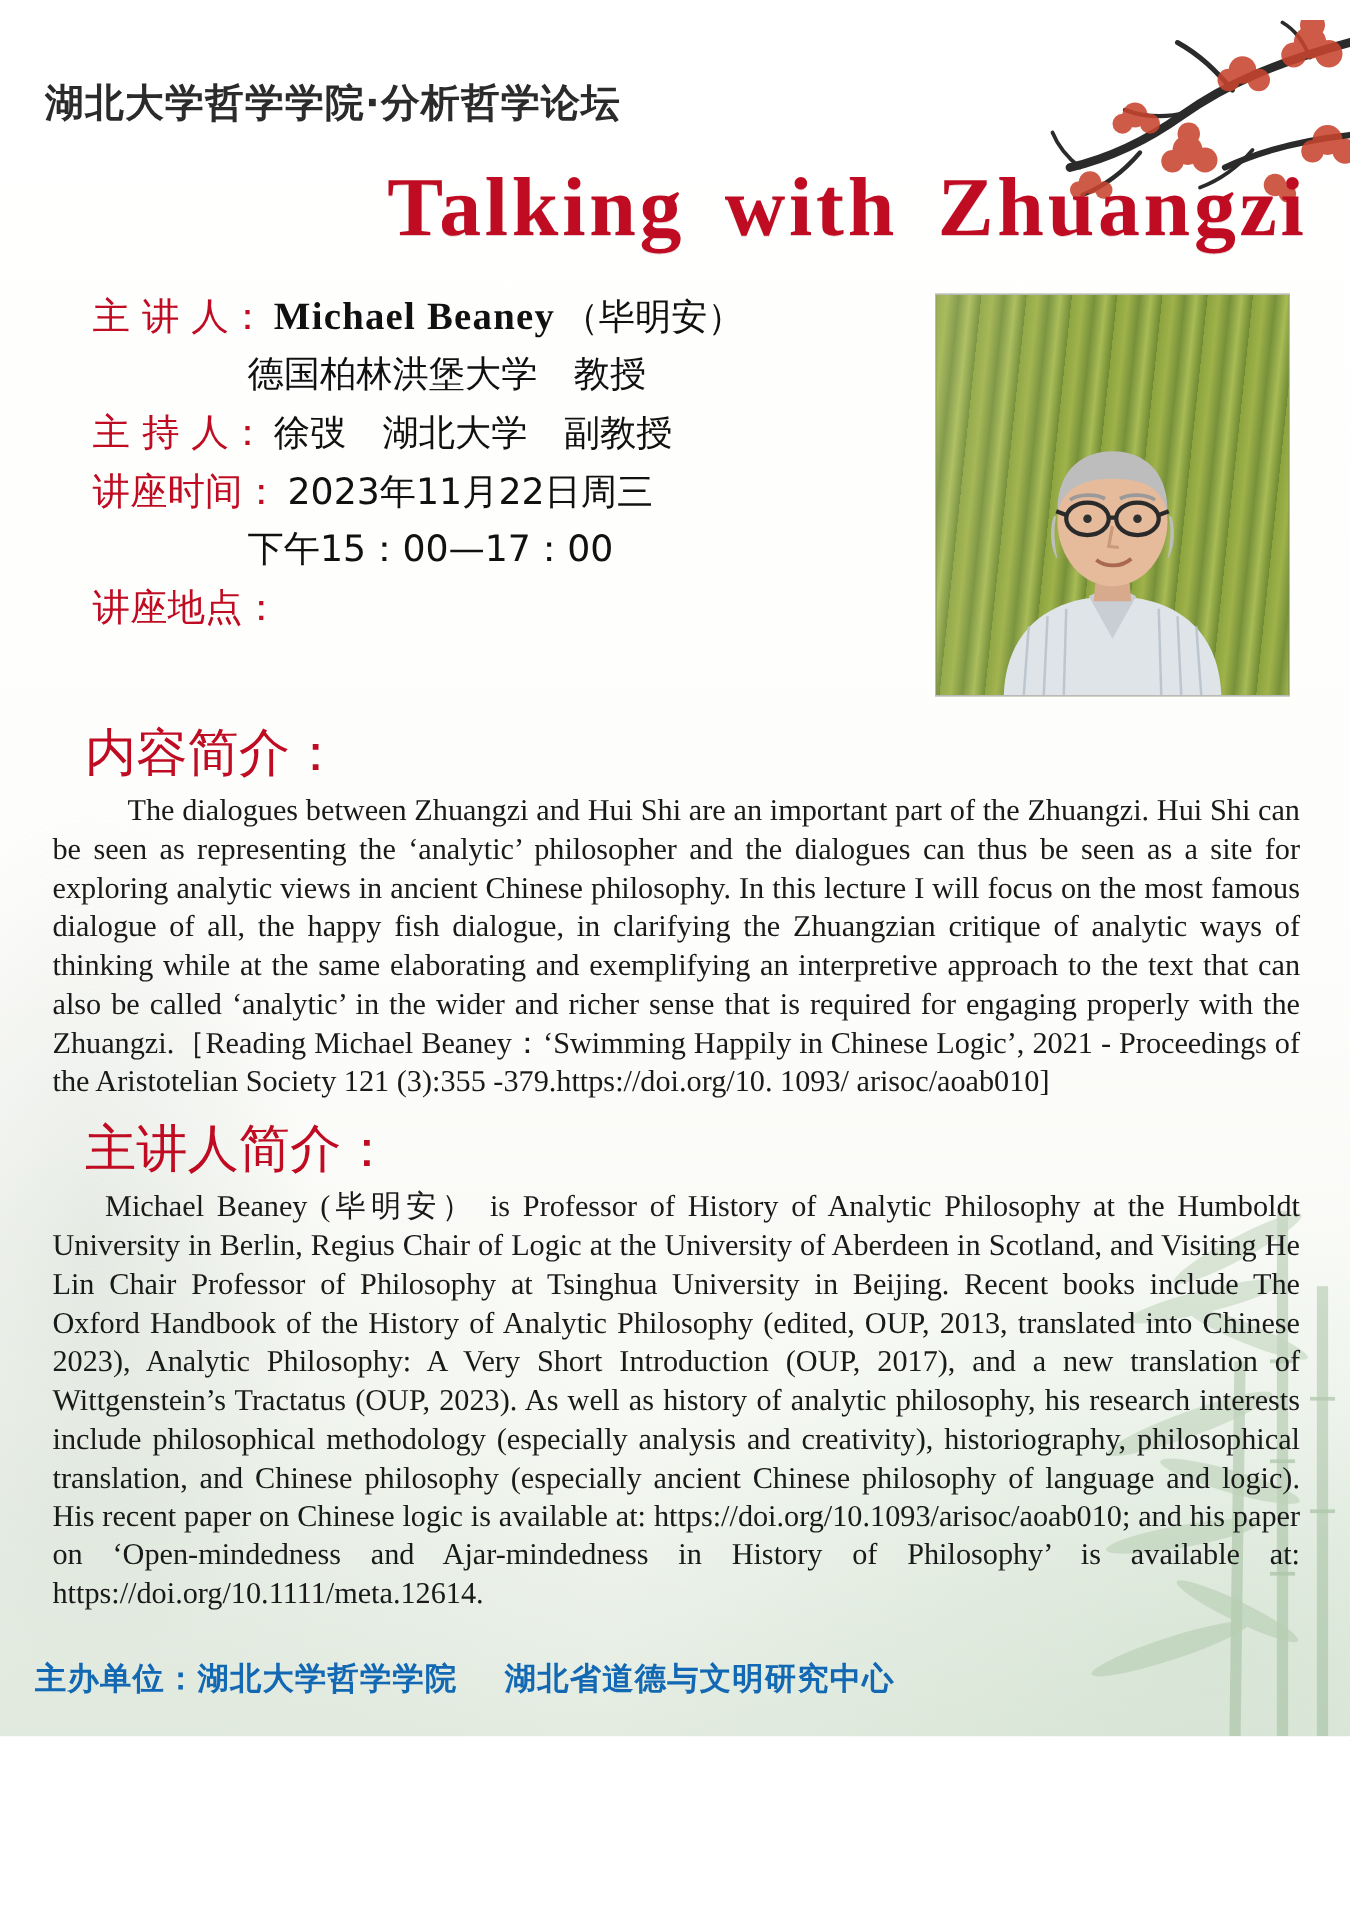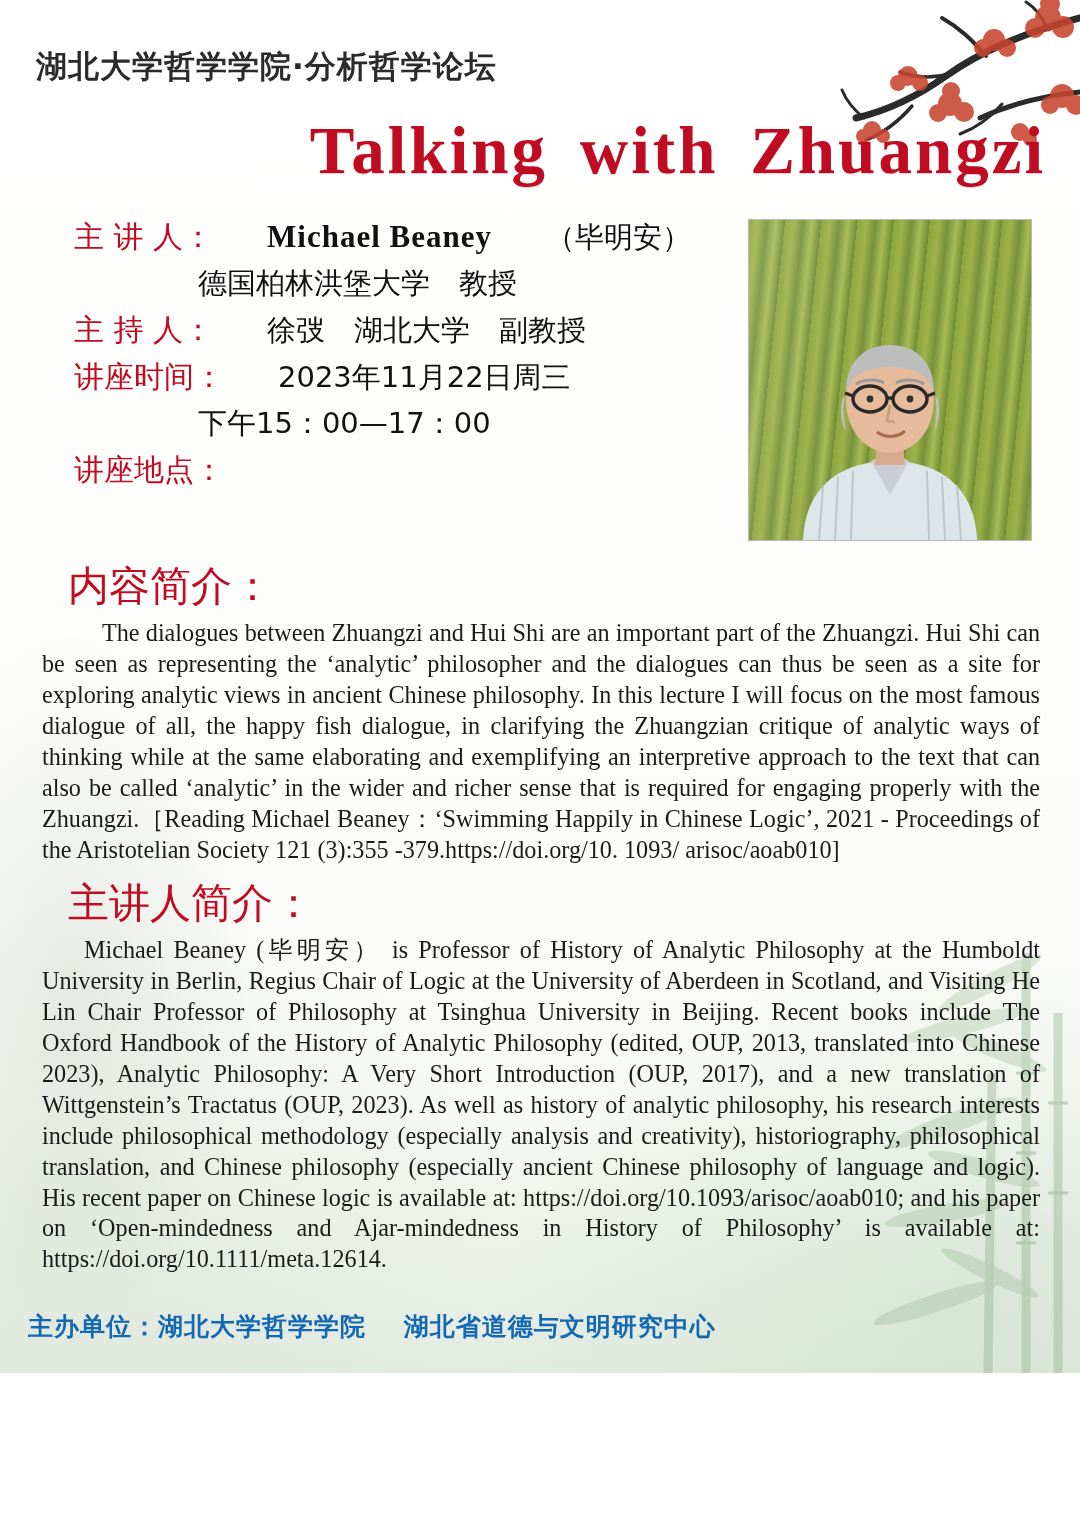--- a/index.html
+++ b/index.html
@@ -16,20 +16,21 @@
   .poster {
     position: relative;
     width: 1080px;
     height: 1373px;
     background:
       radial-gradient(ellipse 700px 500px at 90% 95%, rgba(205,225,205,0.55) 0%, rgba(255,255,255,0) 70%),
       radial-gradient(ellipse 600px 420px at 8% 88%, rgba(225,232,222,0.55) 0%, rgba(255,255,255,0) 72%),
       linear-gradient(180deg, #ffffff 0%, #fdfdfb 55%, #f3f6f0 100%);
     box-sizing: border-box;
     overflow: hidden;
+    margin-top: 16px;
   }
 
   
   .wash {
     position: absolute;
     pointer-events: none;
   }
   .wash-left {
     left: -60px; top: 600px;
     width: 330px; height: 760px;
@@ -120,21 +121,20 @@
     bottom: 0;
     transform: translateX(-50%);
     width: 210px;
     height: 205px;
   }
 
   .info-row {
     display: flex;
     align-items: baseline;
     margin-bottom: 6px;
-    gap: 48px;
   }
   .label-red {
     color: #c00c22;
     font-family: "DejaVu Sans", sans-serif;
     font-size: 30px;
     font-weight: normal;
     white-space: nowrap;
   }
   .val-black {
     color: #111;

